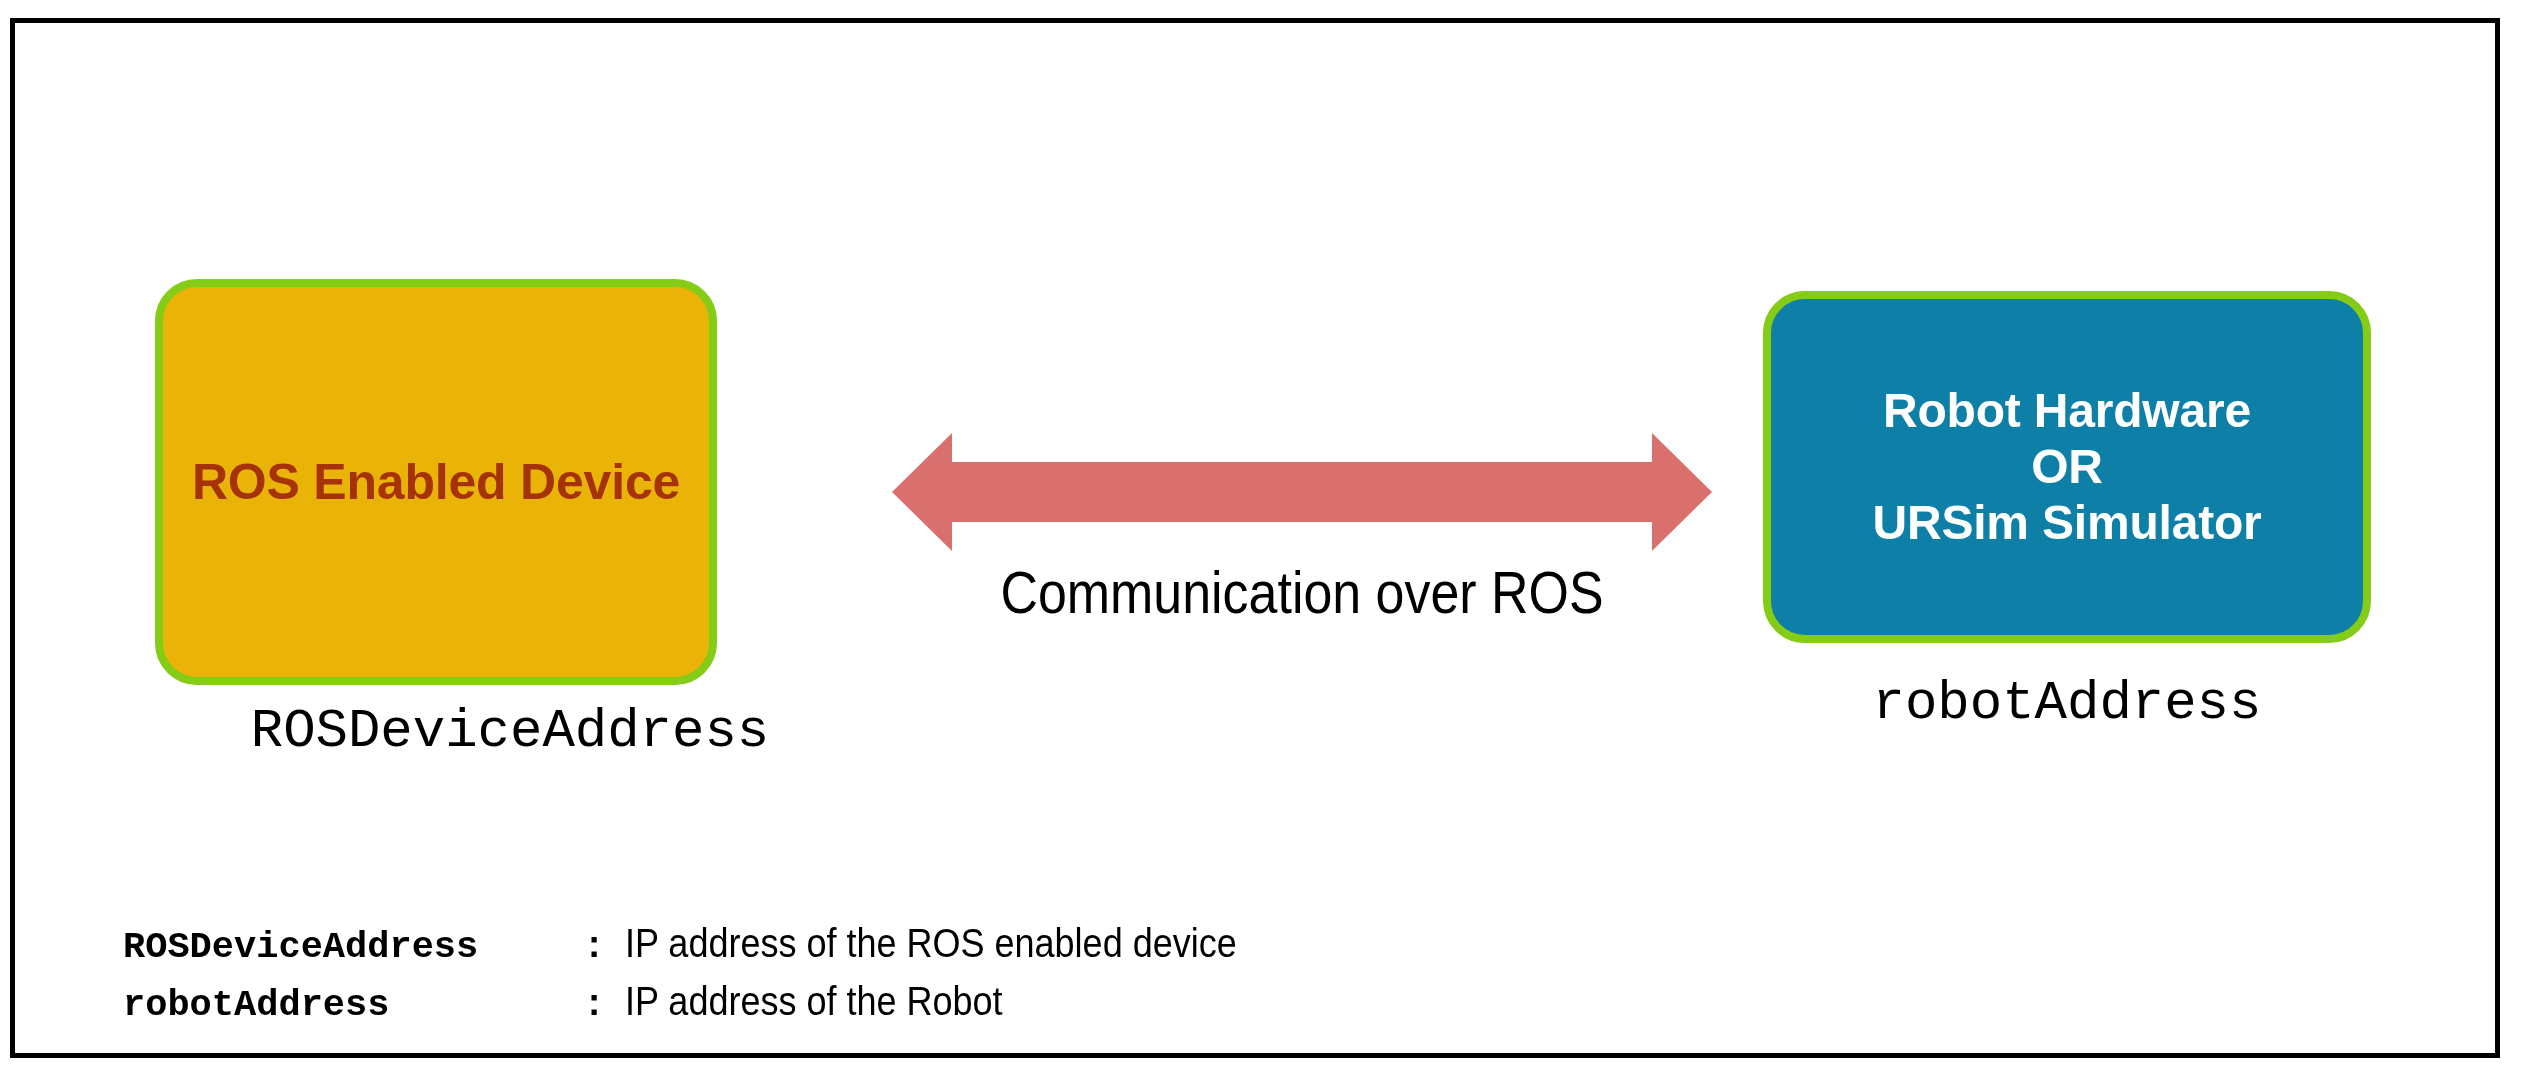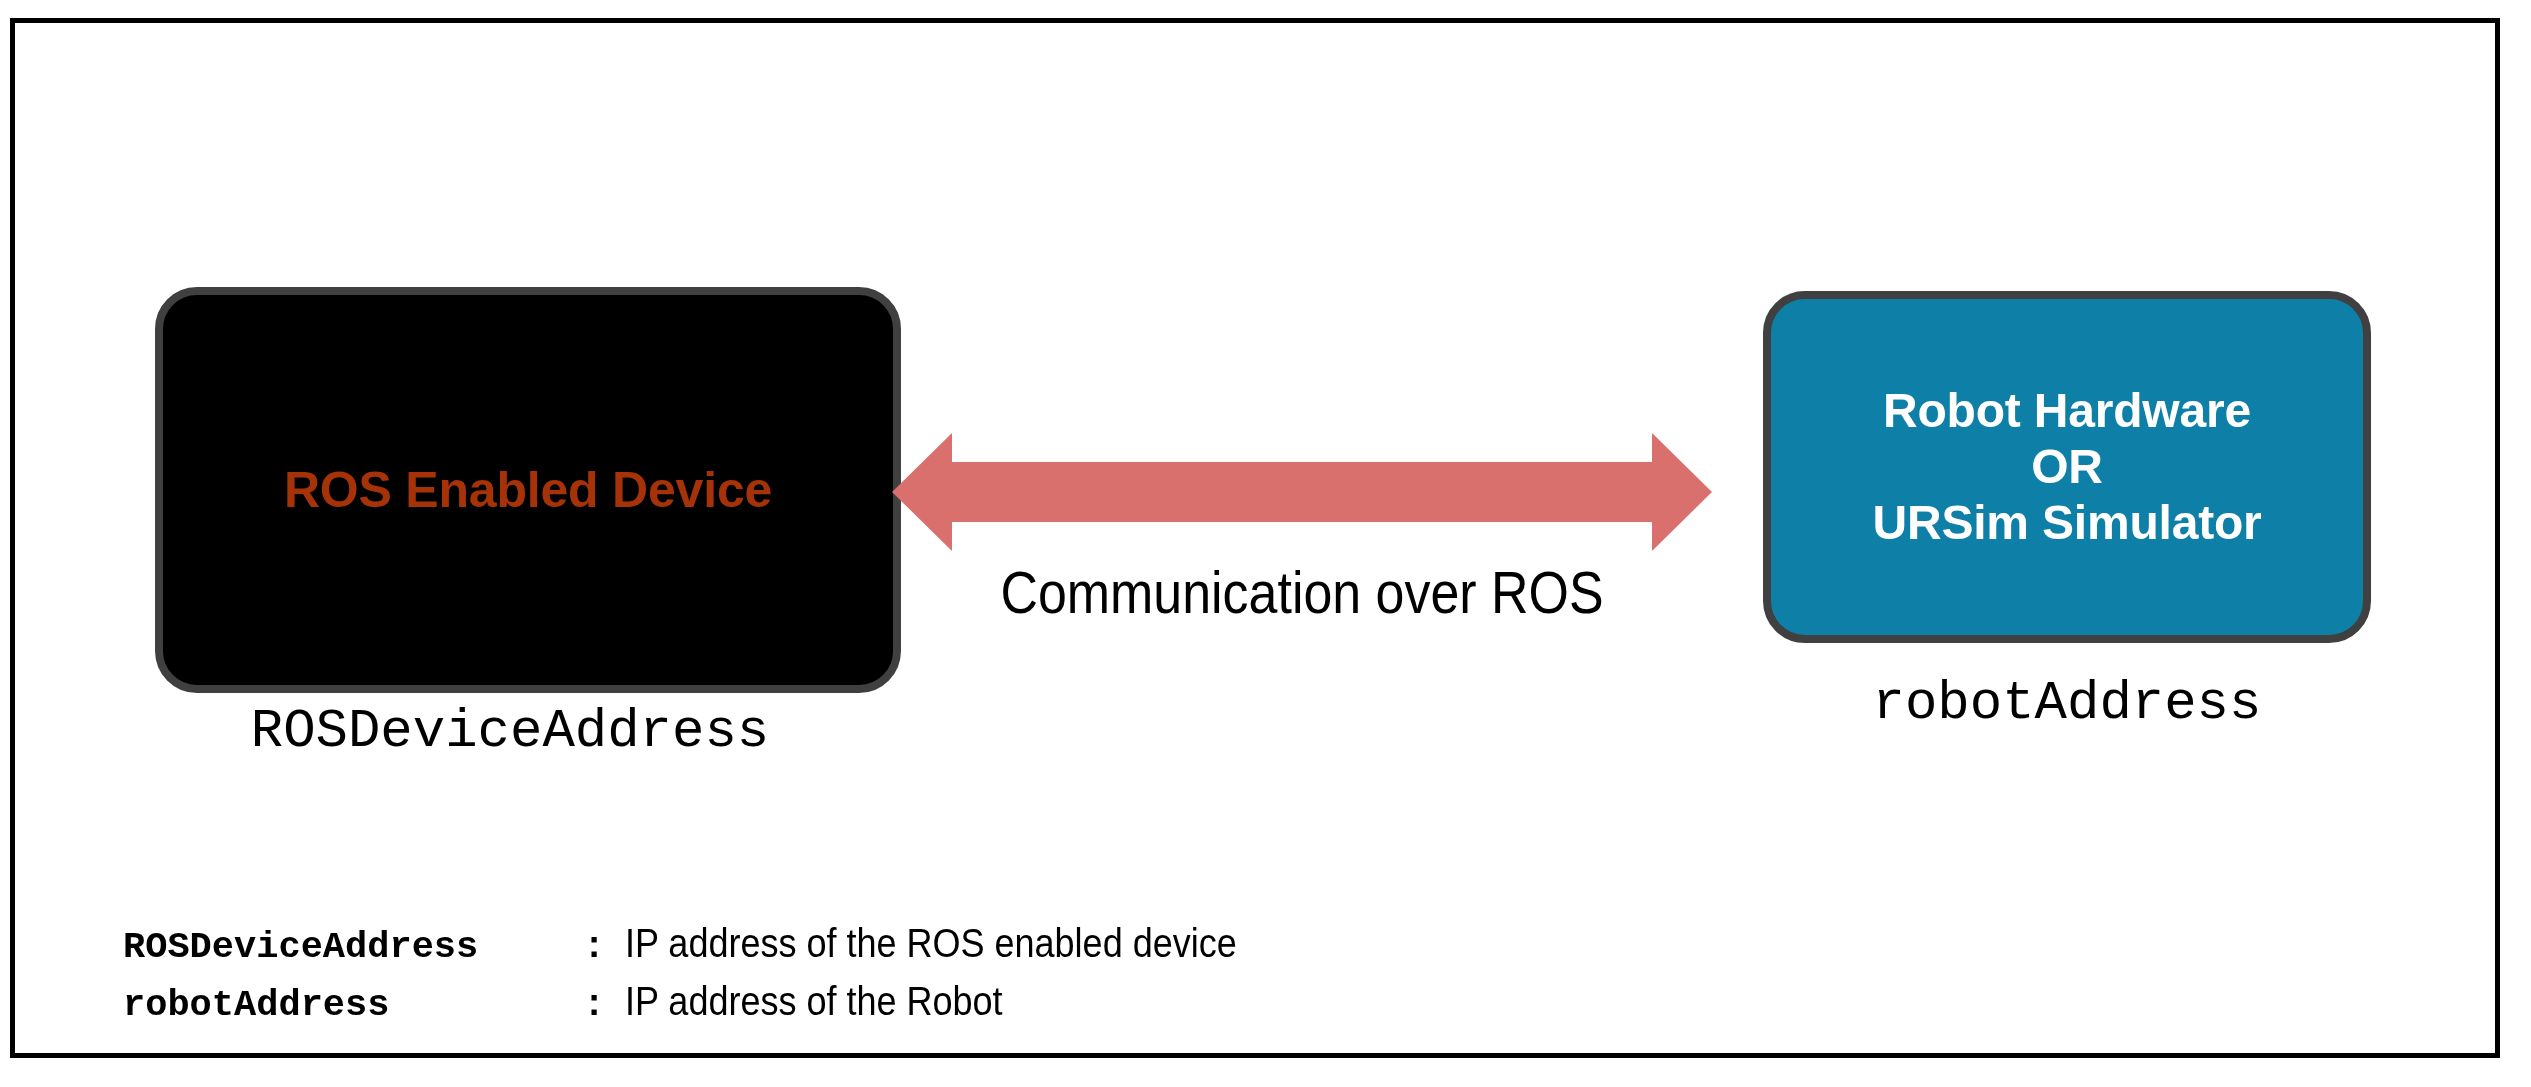--- a/index.html
+++ b/index.html
@@ -30,34 +30,34 @@
     height: 1040px;
     border: 5px solid #000000;
     box-sizing: border-box;
     background: #ffffff;
   }
 
   
   .node {
     position: absolute;
     box-sizing: border-box;
-    border: 8px solid #404040;
+    border: 8px solid #84cc16;
     border-radius: 42px;
     display: flex;
     align-items: center;
     justify-content: center;
     text-align: center;
   }
 
   #node-ros {
     left: 140px;
-    top: 264px;
-    width: 746px;
+    top: 256px;
+    width: 562px;
     height: 406px;
-    background: #000000;
+    background: #eab308;
   }
 
   #node-robot {
     left: 1748px;
     top: 268px;
     width: 608px;
     height: 352px;
     background: #0e7fa6;
   }
 

